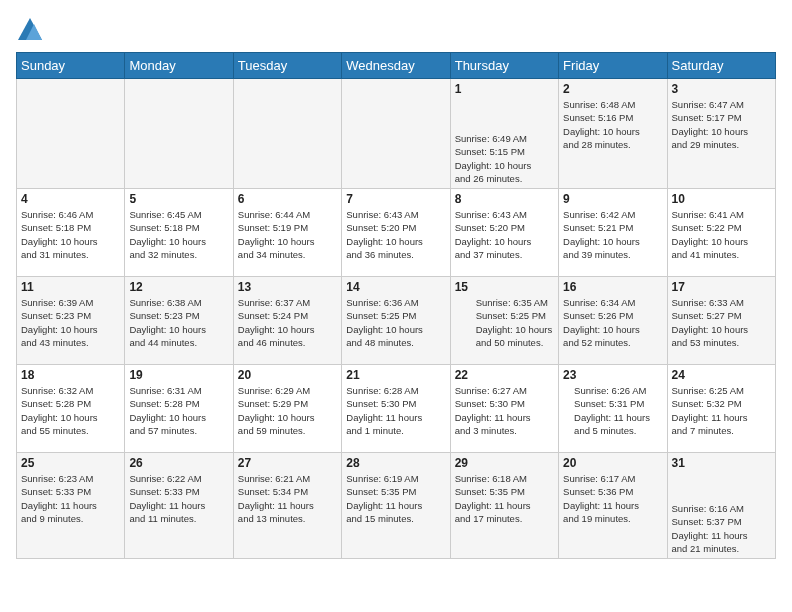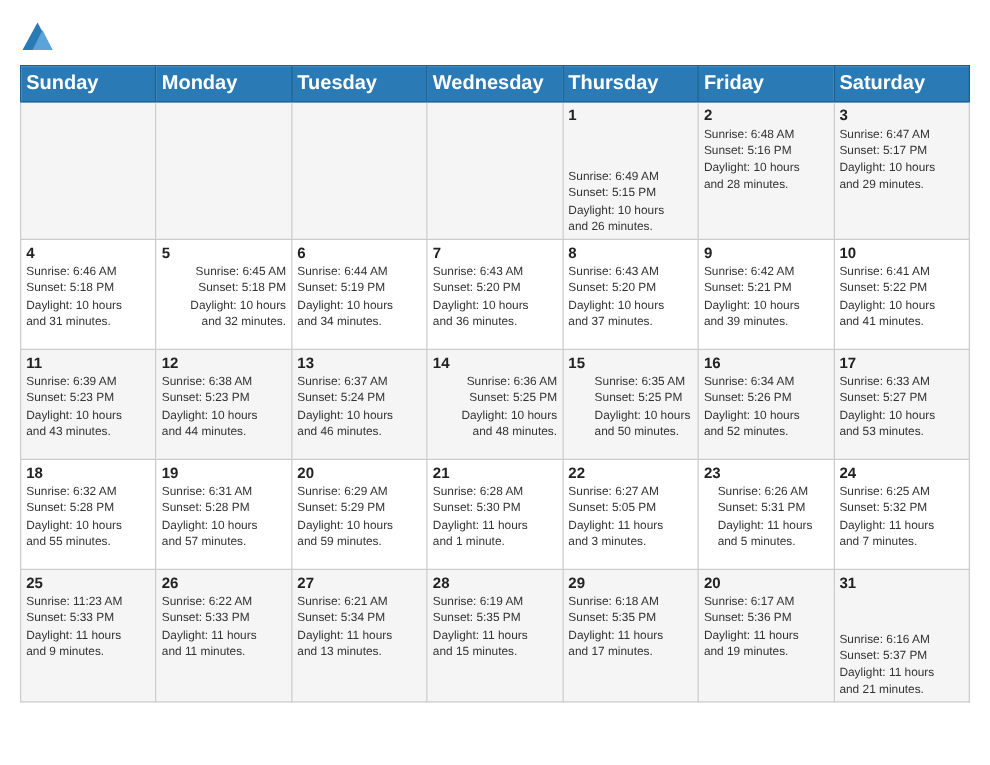--- a/index.html
+++ b/index.html
@@ -46,22 +46,22 @@
       color: #444;
     }
     table {
       width: 100%;
       border-collapse: collapse;
       font-size: 10px;
     }
     thead th {
       background-color: #2a7ab5;
       color: #fff;
-      font-size: 16px;
-      font-weight: bold;
+      font-size: 13px;
+      font-weight: normal;
       padding: 5px 4px;
       text-align: left;
       border: 1px solid #1a5f8f;
     }
     tbody td {
       border: 1px solid #ccc;
       vertical-align: top;
       padding: 3px 4px;
       height: 88px;
       width: calc(100% / 7);
@@ -148,21 +148,21 @@
       <tr>
         <td>
           <span class="day-number">4</span>
           <div class="day-info" style="white-space: pre-line;">Sunrise: 6:46 AM
 Sunset: 5:18 PM
 Daylight: 10 hours
 and 31 minutes.</div>
         </td>
         <td>
           <span class="day-number">5</span>
-          <div class="day-info" style="white-space: pre-line; text-align: right;">Sunrise: 6:45 AM
+          <div class="day-info" style="white-space: pre-line;">Sunrise: 6:45 AM
 Sunset: 5:18 PM
 Daylight: 10 hours
 and 32 minutes.</div>
         </td>
         <td>
           <span class="day-number">6</span>
           <div class="day-info" style="white-space: pre-line;">Sunrise: 6:44 AM
 Sunset: 5:19 PM
 Daylight: 10 hours
 and 34 minutes.</div>
@@ -213,21 +213,21 @@
         </td>
         <td>
           <span class="day-number">13</span>
           <div class="day-info" style="white-space: pre-line;">Sunrise: 6:37 AM
 Sunset: 5:24 PM
 Daylight: 10 hours
 and 46 minutes.</div>
         </td>
         <td>
           <span class="day-number">14</span>
-          <div class="day-info" style="white-space: pre-line; text-align: right;">Sunrise: 6:36 AM
+          <div class="day-info" style="white-space: pre-line;">Sunrise: 6:36 AM
 Sunset: 5:25 PM
 Daylight: 10 hours
 and 48 minutes.</div>
         </td>
         <td>
           <span class="day-number">15</span>
           <div class="day-info" style="white-space: pre-line; margin-left: 21px;">Sunrise: 6:35 AM
 Sunset: 5:25 PM
 Daylight: 10 hours
 and 50 minutes.</div>
@@ -272,21 +272,21 @@
         <td>
           <span class="day-number">21</span>
           <div class="day-info" style="white-space: pre-line;">Sunrise: 6:28 AM
 Sunset: 5:30 PM
 Daylight: 11 hours
 and 1 minute.</div>
         </td>
         <td>
           <span class="day-number">22</span>
           <div class="day-info" style="white-space: pre-line;">Sunrise: 6:27 AM
-Sunset: 5:05 PM
+Sunset: 5:30 PM
 Daylight: 11 hours
 and 3 minutes.</div>
         </td>
         <td>
           <span class="day-number">23</span>
           <div class="day-info" style="white-space: pre-line; margin-left: 11px;">Sunrise: 6:26 AM
 Sunset: 5:31 PM
 Daylight: 11 hours
 and 5 minutes.</div>
         </td>
@@ -294,21 +294,21 @@
           <span class="day-number">24</span>
           <div class="day-info" style="white-space: pre-line;">Sunrise: 6:25 AM
 Sunset: 5:32 PM
 Daylight: 11 hours
 and 7 minutes.</div>
         </td>
       </tr>
       <tr>
         <td>
           <span class="day-number">25</span>
-          <div class="day-info" style="white-space: pre-line;">Sunrise: 11:23 AM
+          <div class="day-info" style="white-space: pre-line;">Sunrise: 6:23 AM
 Sunset: 5:33 PM
 Daylight: 11 hours
 and 9 minutes.</div>
         </td>
         <td>
           <span class="day-number">26</span>
           <div class="day-info" style="white-space: pre-line;">Sunrise: 6:22 AM
 Sunset: 5:33 PM
 Daylight: 11 hours
 and 11 minutes.</div>

